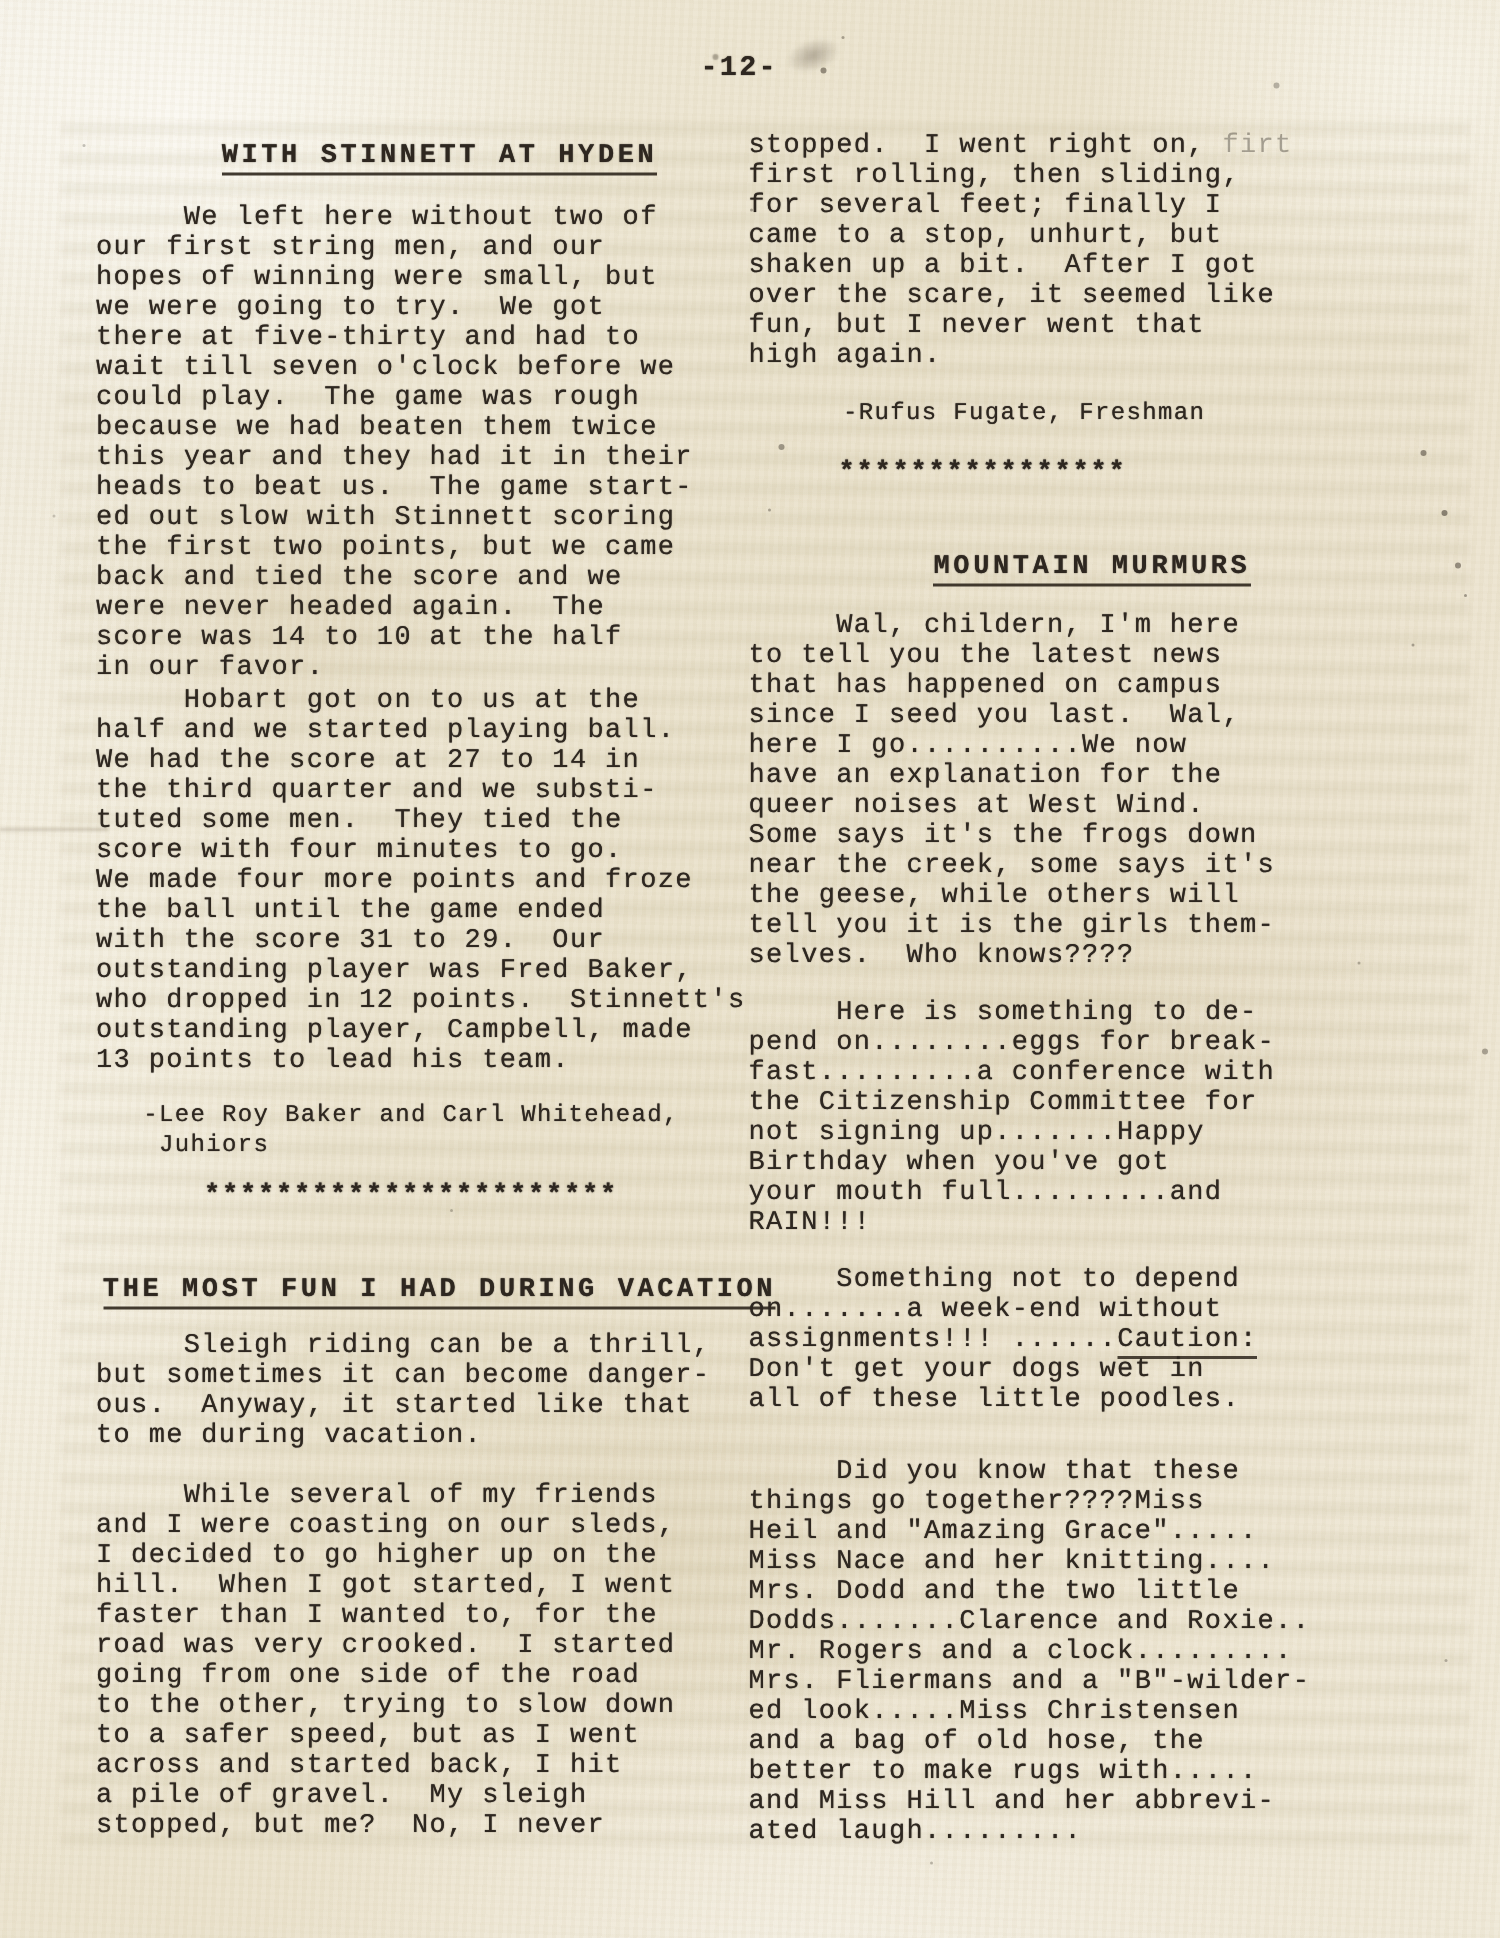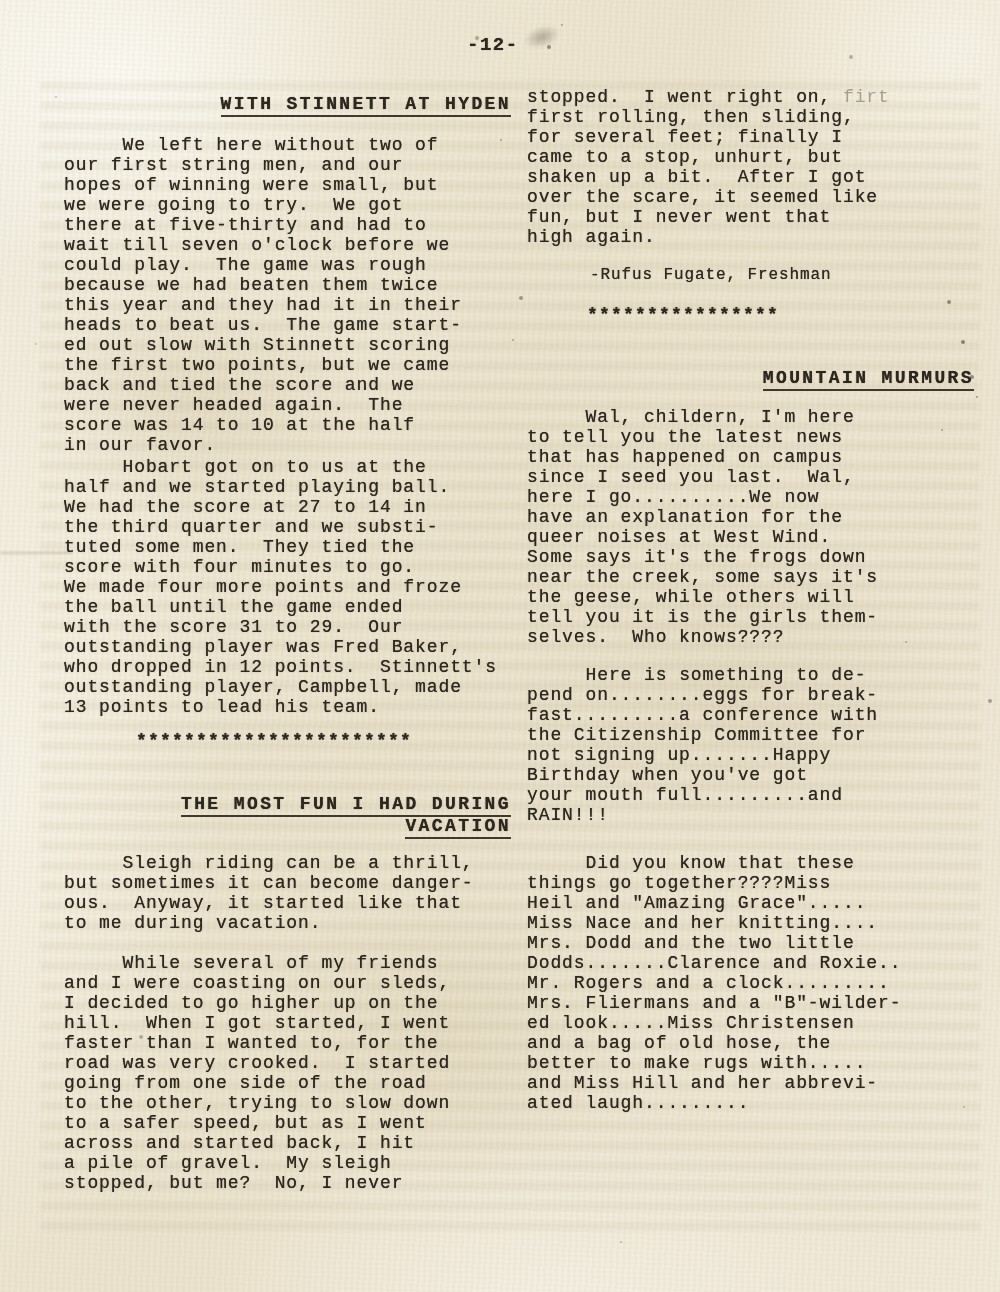--- a/index.html
+++ b/index.html
@@ -27,29 +27,29 @@
       repeating-linear-gradient(93deg, rgba(255,255,255,.05) 0 3px, rgba(190,175,140,.05) 3px 6px),
       repeating-linear-gradient(2deg, rgba(200,186,150,.05) 0 2px, transparent 2px 5px);
   }
   .ghost{
     position:absolute;left:40px;right:20px;top:70px;bottom:50px;pointer-events:none;
     background:repeating-linear-gradient(0deg, transparent 0 12px, rgba(160,142,104,.09) 12px 20px);
     filter:blur(2px);
   }
   .col{position:absolute;top:85px;width:458px;}
   .col-left{left:64px;}
-  .col-right{left:527px;}
+  .col-right{left:499px;}
   .body-text{
     margin:0;
     white-space:pre-wrap;
     font-size:18px;line-height:20px;letter-spacing:.9px;
     text-shadow:0 0 .7px rgba(46,39,32,.85);
   }
   .headline{
-    margin:11px;text-align:right;
+    margin:0;text-align:center;
     font-size:18px;font-weight:bold;letter-spacing:2.4px;line-height:22px;
     text-shadow:0 0 .8px rgba(36,30,22,.9);
   }
   .headline .u{border-bottom:2.5px solid rgba(46,38,28,.9);padding-bottom:1px;}
   .signature{margin:0;white-space:pre-wrap;font-size:16px;line-height:20px;letter-spacing:.9px;text-shadow:0 0 .7px rgba(46,39,32,.85);}
   .separator{
     margin:0;white-space:pre;font-size:18px;line-height:20px;letter-spacing:1.2px;
     font-weight:bold;text-shadow:0 0 1px rgba(46,39,32,.9);
   }
   .faint-word{color:rgba(46,39,32,.38);text-shadow:none;}
@@ -132,20 +132,22 @@
 the third quarter and we substi-
 tuted some men.  They tied the
 score with four minutes to go.
 We made four more points and froze
 the ball until the game ended
 with the score 31 to 29.  Our
 outstanding player was Fred Baker,
 who dropped in 12 points.  Stinnett's
 outstanding player, Campbell, made
 13 points to lead his team.</p>
+    <p class="signature" style="margin-top:16px">   -Lee Roy Baker and Carl Whitehead,
+    Juhiors</p>
     <div class="separator" style="margin-top:14px">      ***********************</div>
     <h2 class="headline" style="margin-top:42px"><span class="u">THE MOST FUN I HAD DURING VACATION</span></h2>
     <p class="body-text" style="margin-top:16px">     Sleigh riding can be a thrill,
 but sometimes it can become danger-
 ous.  Anyway, it started like that
 to me during vacation.</p>
     <p class="body-text" style="margin-top:20px">     While several of my friends
 and I were coasting on our sleds,
 I decided to go higher up on the
 hill.  When I got started, I went
@@ -184,20 +186,25 @@
 tell you it is the girls them-
 selves.  Who knows????</p>
     <p class="body-text" style="margin-top:18px">     Here is something to de-
 pend on........eggs for break-
 fast.........a conference with
 the Citizenship Committee for
 not signing up.......Happy
 Birthday when you've got
 your mouth full.........and
 RAIN!!!</p>
+    <p class="body-text" style="margin-top:18px"><span>     Something not to depend
+on.......a week-end without
+assignments!!! ......</span><span class="caution-underline">Caution:</span><span>
+Don't get your dogs wet in
+all of these little poodles.</span></p>
     <p class="body-text" style="margin-top:28px">     Did you know that these
 things go together????Miss
 Heil and "Amazing Grace".....
 Miss Nace and her knitting....
 Mrs. Dodd and the two little
 Dodds.......Clarence and Roxie..
 Mr. Rogers and a clock.........
 Mrs. Fliermans and a "B"-wilder-
 ed look.....Miss Christensen
 and a bag of old hose, the

